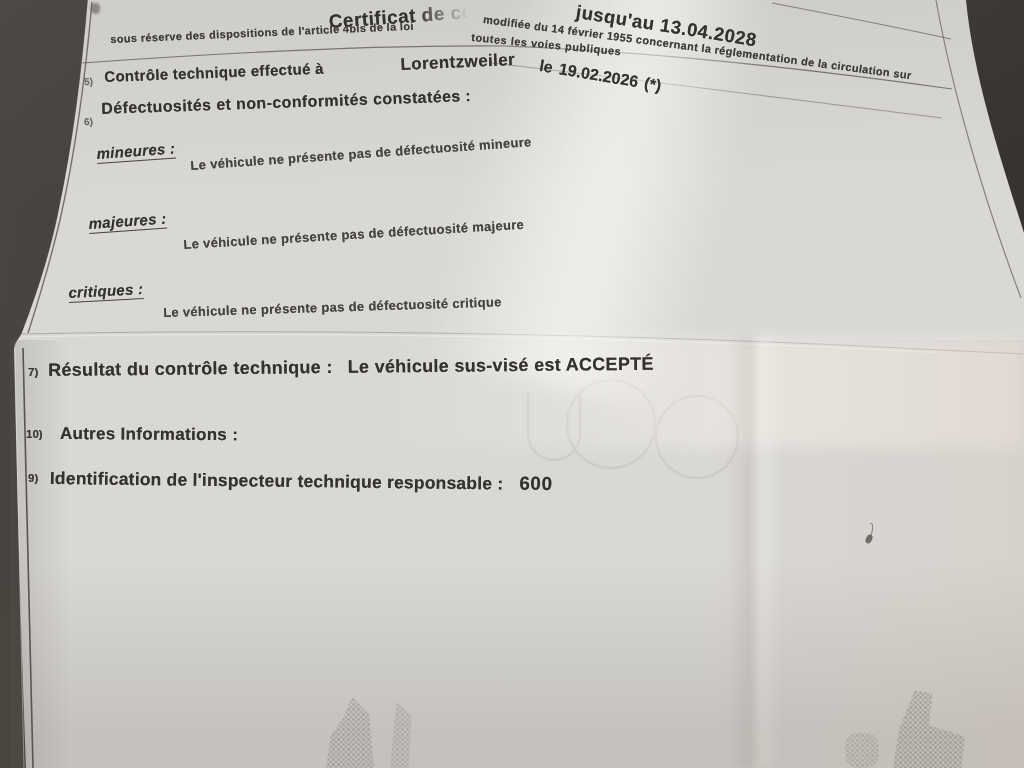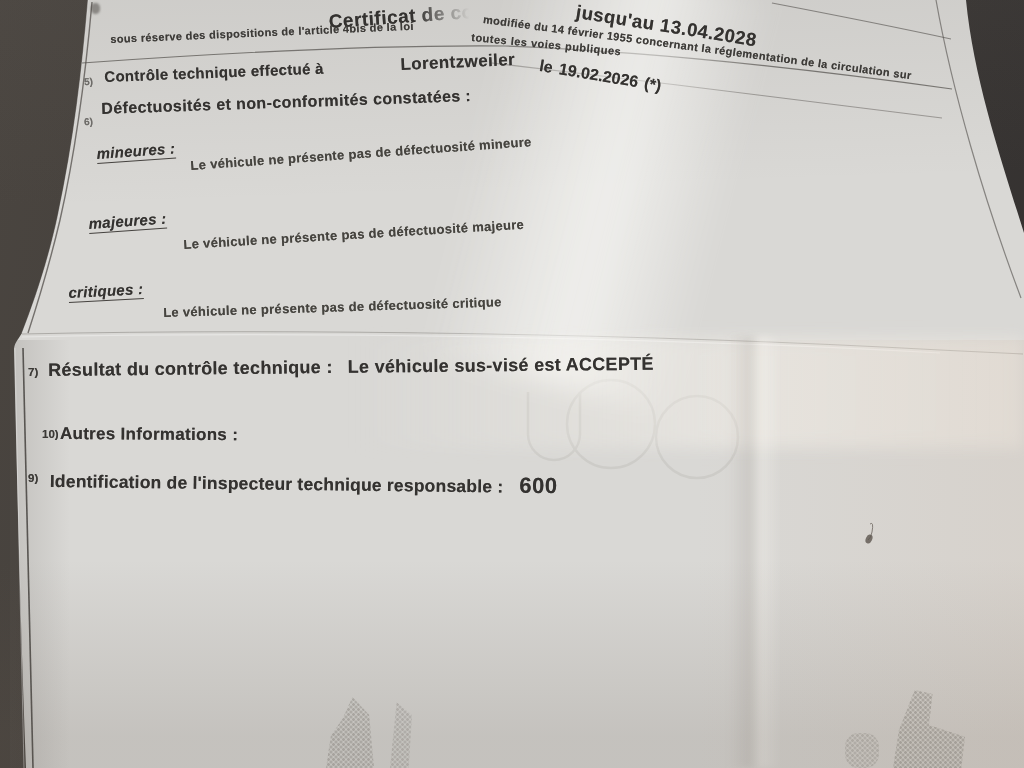--- a/index.html
+++ b/index.html
@@ -132,24 +132,24 @@
   </div>
   <div class="txt sent" style="left:163px;top:305px;transform:rotate(-1.8deg);transform-origin:left top;">Le véhicule ne présente pas de défectuosité critique</div>
 
   <div class="txt num2" style="left:28px;top:366px;">7)</div>
   <div class="txt row" style="left:48px;top:360px;transform:rotate(-.6deg);transform-origin:left top;">
     <span class="b" style="font-size:18px;letter-spacing:.3px;">Résultat du contrôle technique :</span>
     <span style="width:15px;display:inline-block;"></span>
     <span class="b" style="font-size:18px;letter-spacing:.3px;">Le véhicule sus-visé est ACCEPTÉ</span>
   </div>
 
-  <div class="txt num2" style="left:42px;top:428px;">10)</div>
+  <div class="txt num2" style="left:26px;top:428px;">10)</div>
   <div class="txt b" style="left:60px;top:424px;font-size:17px;letter-spacing:.3px;
               transform:rotate(.4deg);transform-origin:left top;">Autres Informations :</div>
 
   <div class="txt num2" style="left:28px;top:472px;">9)</div>
   <div class="txt row" style="left:50px;top:467px;transform:rotate(.7deg);transform-origin:left top;">
     <span class="b" style="font-size:17.5px;letter-spacing:.2px;">Identification de l'inspecteur technique responsable :</span>
     <span style="width:16px;display:inline-block;"></span>
-    <span class="b" style="font-size:22px;letter-spacing:.5px;">600</span>
+    <span class="b" style="font-size:19px;letter-spacing:.5px;">600</span>
   </div>
 
 </div>
 
 </body></html>

